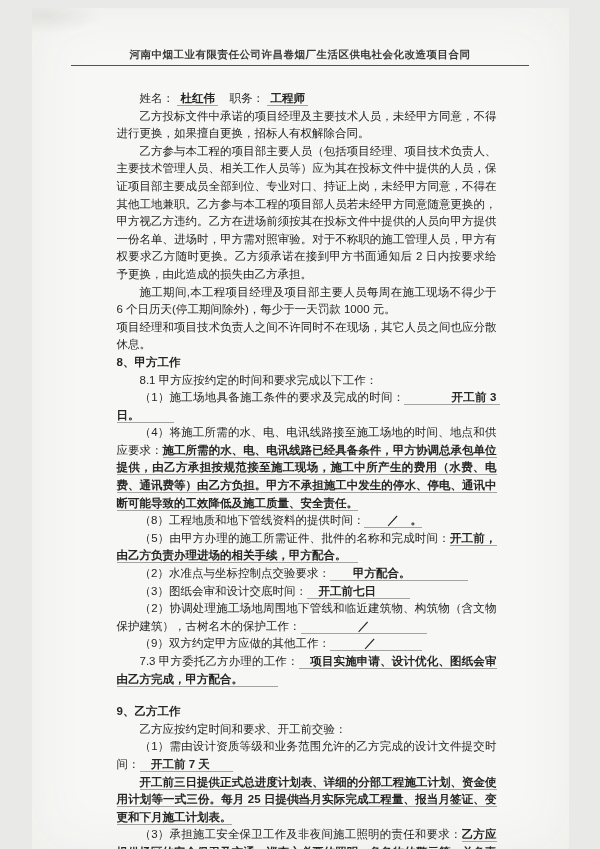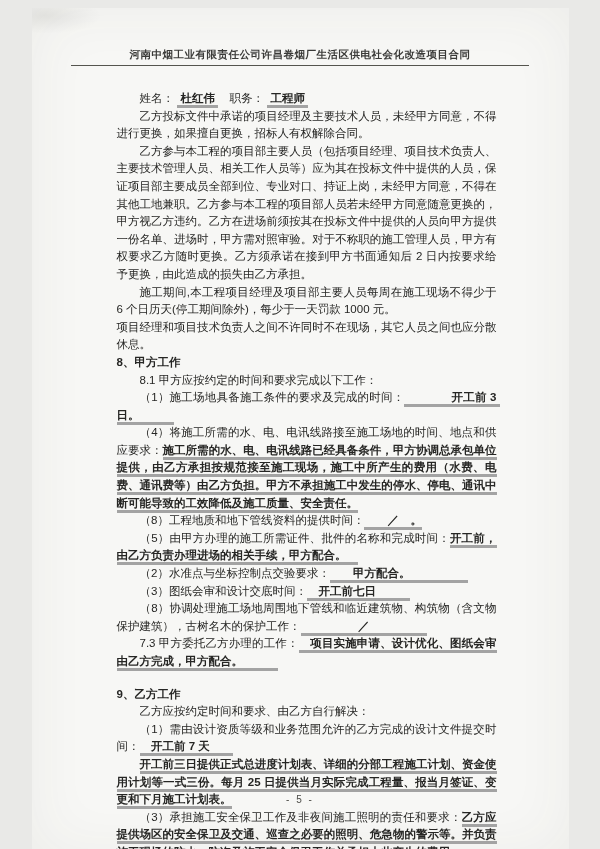--- a/index.html
+++ b/index.html
@@ -46,21 +46,21 @@
     text-indent: 2em;
   }
   .para.space-before {
     margin-top: 15px;
   }
   .para.heading {
     font-weight: bold;
   }
   .fill {
     font-weight: bold;
-    border-bottom: 3px solid #a3a3a3;
+    border-bottom: 1px solid #a3a3a3;
     padding-bottom: 1px;
     white-space: pre-wrap;
   }
   .footer {
     position: absolute;
     left: 0;
     right: 0;
     bottom: 52px;
     text-align: center;
     font-size: 10px;
@@ -95,23 +95,24 @@
       <p class="para indent"><span>施工期间,本工程项目经理及项目部主要人员每周在施工现场不得少于 6 个日历天(停工期间除外)，每少于一天罚款 1000 元。</span></p>
       <p class="para"><span>项目经理和项目技术负责人之间不许同时不在现场，其它人员之间也应分散休息。</span></p>
       <p class="para heading"><span>8、甲方工作</span></p>
       <p class="para indent"><span>8.1 甲方应按约定的时间和要求完成以下工作：</span></p>
       <p class="para indent"><span>（1）施工场地具备施工条件的要求及完成的时间：</span><span class="fill">　　　　开工前 3 日。　　　</span></p>
       <p class="para indent"><span>（4）将施工所需的水、电、电讯线路接至施工场地的时间、地点和供应要求：</span><span class="fill">施工所需的水、电、电讯线路已经具备条件，甲方协调总承包单位提供，由乙方承担按规范接至施工现场，施工中所产生的费用（水费、电费、通讯费等）由乙方负担。甲方不承担施工中发生的停水、停电、通讯中断可能导致的工效降低及施工质量、安全责任。</span></p>
       <p class="para indent"><span>（8）工程地质和地下管线资料的提供时间：</span><span class="fill">　　／　。</span></p>
       <p class="para indent"><span>（5）由甲方办理的施工所需证件、批件的名称和完成时间：</span><span class="fill">开工前，由乙方负责办理进场的相关手续，甲方配合。　</span></p>
       <p class="para indent"><span>（2）水准点与坐标控制点交验要求：</span><span class="fill">　　甲方配合。　　　　　</span></p>
       <p class="para indent"><span>（3）图纸会审和设计交底时间：</span><span class="fill">　开工前七日　　　</span></p>
-      <p class="para indent"><span>（8）协调处理施工场地周围地下管线和临近建筑物、构筑物（含文物保护建筑），古树名木的保护工作：</span><span class="fill">　　　　　／　　　　　</span></p>
+      <p class="para indent"><span>（2）协调处理施工场地周围地下管线和临近建筑物、构筑物（含文物保护建筑），古树名木的保护工作：</span><span class="fill">　　　　　／　　　　　</span></p>
+      <p class="para indent"><span>（9）双方约定甲方应做的其他工作：</span><span class="fill">　　　／　　　　</span></p>
       <p class="para indent"><span>7.3 甲方委托乙方办理的工作：</span><span class="fill">　项目实施申请、设计优化、图纸会审由乙方完成，甲方配合。　　　</span></p>
       <p class="para heading space-before"><span>9、乙方工作</span></p>
-      <p class="para indent"><span>乙方应按约定时间和要求、由乙方自行解决：</span></p>
+      <p class="para indent"><span>乙方应按约定时间和要求、开工前交验：</span></p>
       <p class="para indent"><span>（1）需由设计资质等级和业务范围允许的乙方完成的设计文件提交时间：</span><span class="fill">　开工前 7 天　　</span></p>
       <p class="para indent"><span class="fill">开工前三日提供正式总进度计划表、详细的分部工程施工计划、资金使用计划等一式三份。每月 25 日提供当月实际完成工程量、报当月签证、变更和下月施工计划表。</span></p>
       <p class="para indent"><span>（3）承担施工安全保卫工作及非夜间施工照明的责任和要求：</span><span class="fill">乙方应提供场区的安全保卫及交通、巡查之必要的照明、危急物的警示等。并负责施工现场的防火、防盗及施工安全保卫工作并承担由此产生的费用。</span></p>
     </div>
 
   <div class="footer">- 5 -</div>
 </div>
 
 </body></html>

